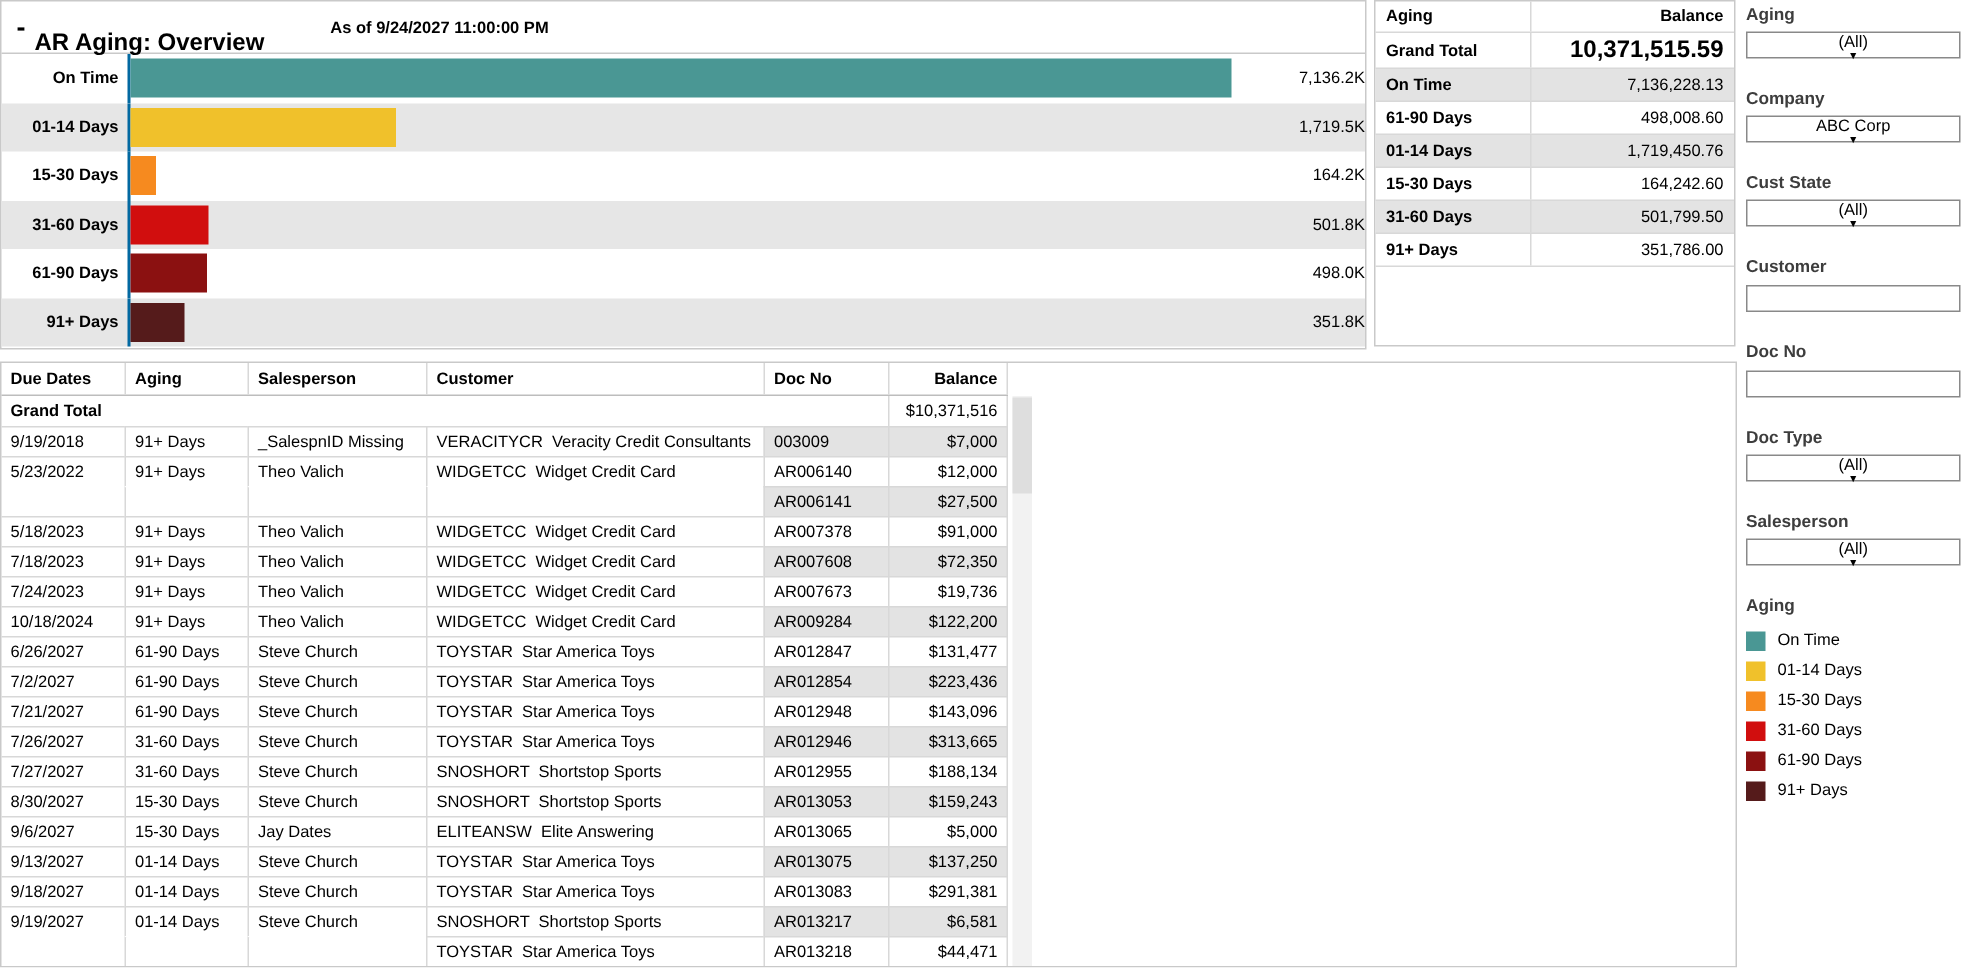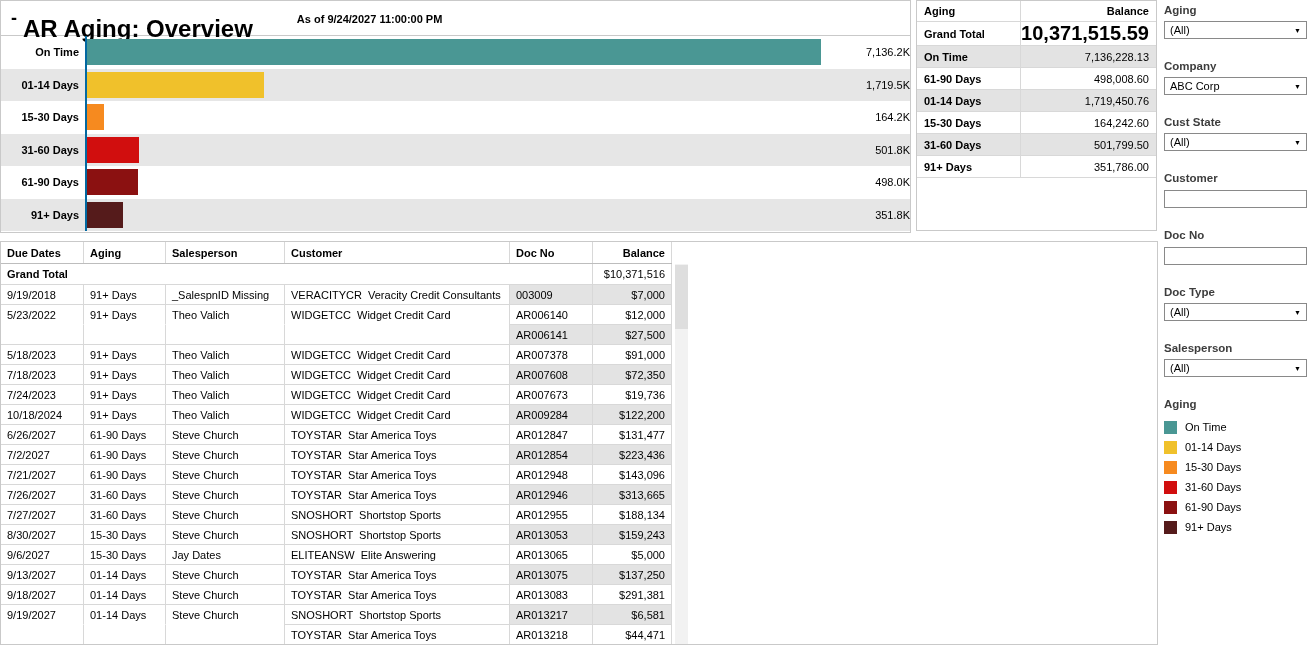--- a/index.html
+++ b/index.html
@@ -5,42 +5,42 @@
   html,body{margin:0;padding:0;}
   body{
     width:1310px;height:645px;position:relative;overflow:hidden;
     background:#ffffff;font-family:"Liberation Sans",sans-serif;color:#000;
   }
   
   .chart-panel{position:absolute;left:0;top:0;width:911px;height:233px;
     border:1px solid #c9c9c9;box-sizing:border-box;background:#fff;}
   .chart-title-row{height:34px;border-bottom:1px solid #c9c9c9;display:flex;align-items:center;}
   .chart-collapse{font-size:18px;font-weight:700;margin-left:10px;cursor:default;}
-  .chart-title{font-size:24px;font-weight:700;margin-left:6px;margin-top:21px;}
+  .chart-title{font-size:16px;font-weight:700;margin-left:6px;margin-top:21px;}
   .chart-asof{font-size:11px;font-weight:700;margin-left:44px;padding-top:2px;}
   .chart-body{display:flex;flex-direction:column;height:195px;}
   .chart-row{flex:1;display:flex;align-items:stretch;}
   .chart-row.stripe{background:#e6e6e6;}
   .chart-label{flex:0 0 78px;display:flex;align-items:center;justify-content:flex-end;
     padding-right:6px;font-size:11px;font-weight:700;}
   .chart-plot{flex:1;border-left:2px solid #0369a1;display:flex;align-items:center;justify-content:space-between;}
   .chart-bar{height:26px;flex:0 0 auto;}
   .chart-value{font-size:11px;margin-left:8px;white-space:nowrap;}
   
   .summary-panel{position:absolute;left:916px;top:0;width:241px;height:231px;
     border:1px solid #c9c9c9;box-sizing:border-box;background:#fff;}
   .sum-row{display:flex;border-bottom:1px solid #d8d8d8;box-sizing:border-box;}
   .sum-c1{flex:0 0 104px;display:flex;align-items:center;padding-left:7px;
     border-right:1px solid #d8d8d8;box-sizing:border-box;font-size:11px;font-weight:700;}
   .sum-c2{flex:1;display:flex;align-items:center;justify-content:flex-end;
     padding-right:7px;font-size:11px;}
   .sum-row.hdr{height:21px;}
   .sum-row.hdr .sum-c2{font-weight:700;}
   .sum-row.gt{height:24px;}
-  .sum-row.gt .sum-c2{font-size:20px;font-weight:700;}
+  .sum-row.gt .sum-c2{font-size:16px;font-weight:700;}
   .sum-row.data{height:22px;}
   .sum-row.band{background:#e3e3e3;}
   
   .bottom-panel{position:absolute;left:0;top:241px;width:1158px;height:404px;
     border:1px solid #c9c9c9;box-sizing:border-box;background:#fff;}
   .detail-table{position:absolute;left:0;top:0;width:671px;}
   .dt-row{display:flex;}
   .dt-cell{box-sizing:border-box;display:flex;align-items:center;padding:0 6px;
     font-size:11px;overflow:hidden;white-space:nowrap;}
   .dt-c0{flex:0 0 82px;}
@@ -61,21 +61,21 @@
   .dt-cell.band{background:#e3e3e3;}
   
   .scroll-track{position:absolute;left:674px;top:22px;bottom:0;width:13px;background:#f2f2f2;}
   .scroll-thumb{position:absolute;left:0;top:1px;width:13px;height:64px;background:#dedede;}
   
   .filter-panel{position:absolute;left:1164px;top:4px;width:143px;}
   .filter-section{margin-bottom:21px;}
   .filter-label{font-size:11.5px;font-weight:700;color:#3d3d3d;margin-bottom:5px;}
   .filter-control{height:18px;border:1px solid #898989;background:#fff;box-sizing:border-box;
     display:flex;align-items:center;justify-content:space-between;
-    font-size:11px;padding:0 5px;cursor:default;}
+    font-size:11px;padding:0 5px;cursor:default;flex-direction:column;}
   .filter-control .caret{font-size:7px;color:#000;line-height:1;}
   .filter-input{height:18px;border:1px solid #898989;background:#fff;box-sizing:border-box;
     width:100%;font-size:11px;padding:0 5px;font-family:"Liberation Sans",sans-serif;}
   .legend{margin-top:20px;}
   .legend-title{font-size:11.5px;font-weight:700;color:#3d3d3d;margin-bottom:7px;}
   .legend-item{display:flex;align-items:center;height:20px;font-size:11px;}
   .legend-swatch{width:13px;height:13px;margin-right:8px;flex:0 0 13px;}
 </style>
 </head>
 <body>

